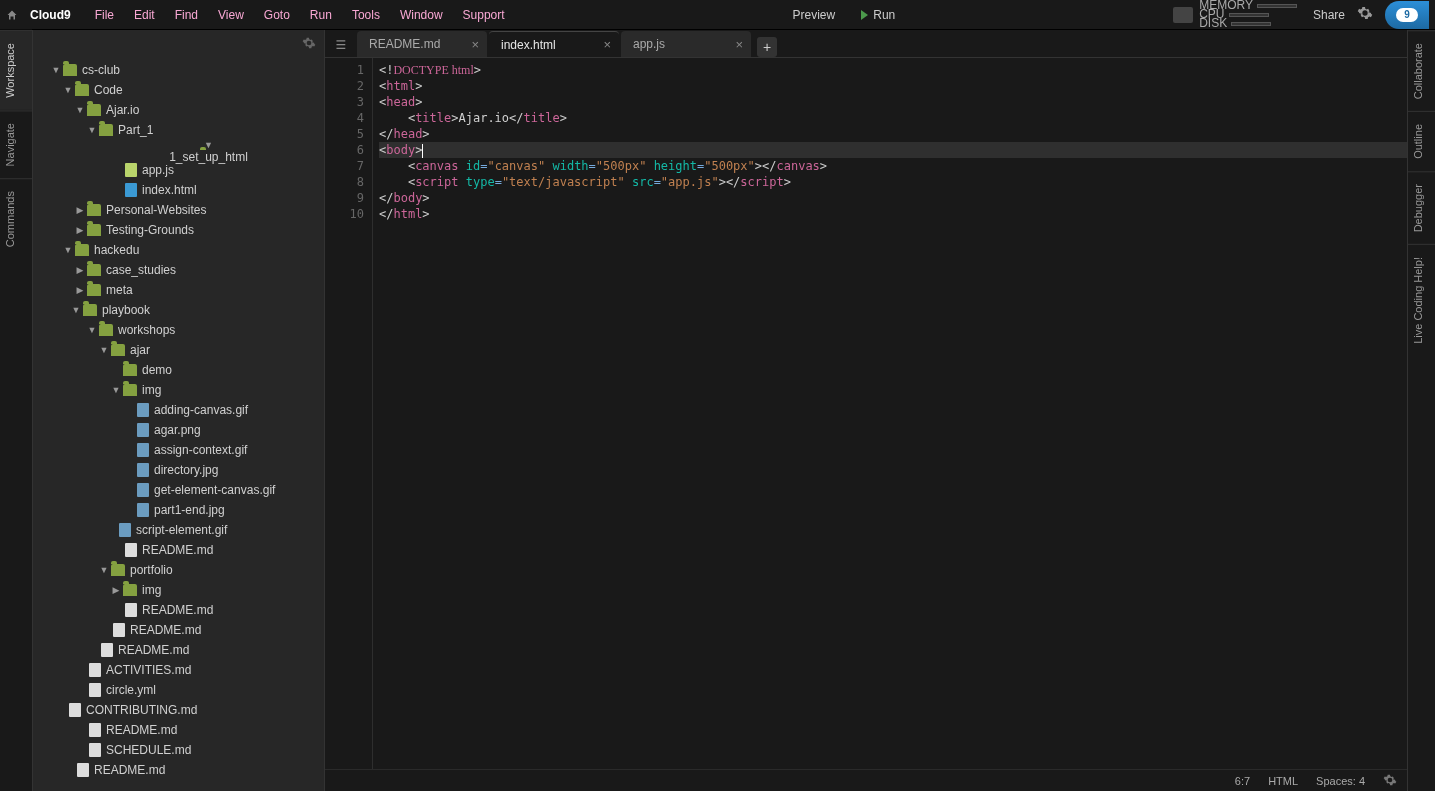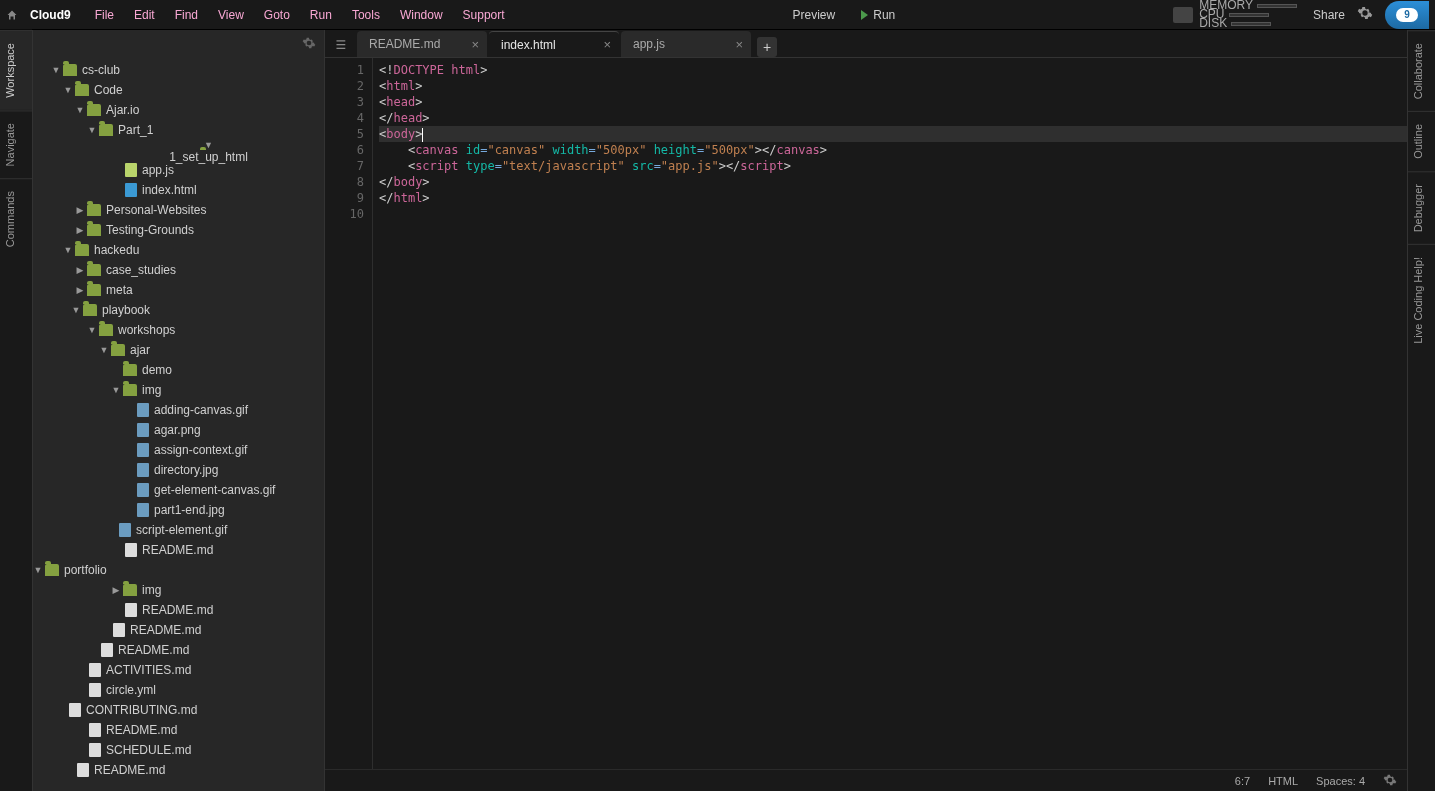--- a/index.html
+++ b/index.html
@@ -56,21 +56,21 @@
 .code-container { flex:1; display:flex; background:#191919; font-family: "Menlo","Consolas",monospace; font-size:12px; position:relative; }
 .gutter { width:48px; background:#191919; color:#666; text-align:right; padding:4px 8px 0 0; line-height:16px; border-right:1px solid #2e2e2e; }
 .code { flex:1; padding:4px 0 0 6px; line-height:16px; color:#d0d0d0; }
 .code .line { height:16px; white-space:pre; }
 .code .line.hl { background:#2f2f2f; }
 .t-punc { color:#cccccc; }
 .t-tag { color:#cc6699; }
 .t-attr { color:#14b8a6; }
 .t-eq { color:#77aadd; }
 .t-str { color:#c08050; }
-.t-doctype { color:#cc6699; }
+.t-doctype { color:#cc6699;font-family:Liberation Serif, serif; }
 .cursor { display:inline-block; width:1px; height:14px; background:#fff; vertical-align:middle; }
 
 .statusbar { height:22px; background:#191919; display:flex; justify-content:flex-end; align-items:center; padding:0 10px; color:#aaa; font-size:11px; gap:18px; border-top:1px solid #2a2a2a; }
 .status-gear svg { width:14px; height:14px; fill:#777; }
 
 .right-rail { width:28px; background:#191919; display:flex; flex-direction:column; border-left:1px solid #333; }
 .right-rail .rail-tab { border-bottom:1px solid #333; }
 </style>
 </head>
 <body>
@@ -264,21 +264,21 @@
         <div class="tree-row" style="padding-left: 72px;">
           <span class="caret none"></span>
           <span class="file-icon img"></span>
           <span class="tree-label">script-element.gif</span>
         </div>
         <div class="tree-row" style="padding-left: 78px;">
           <span class="caret none"></span>
           <span class="file-icon file"></span>
           <span class="tree-label">README.md</span>
         </div>
-        <div class="tree-row" style="">
+        <div class="tree-row" style="padding-left: 66px;">
           <span class="caret down"></span>
           <span class="folder-icon"></span>
           <span class="tree-label">portfolio</span>
         </div>
         <div class="tree-row" style="padding-left: 78px;">
           <span class="caret right"></span>
           <span class="folder-icon"></span>
           <span class="tree-label">img</span>
         </div>
         <div class="tree-row" style="padding-left: 78px;">
@@ -358,20 +358,21 @@
           <div>6</div>
           <div>7</div>
           <div>8</div>
           <div>9</div>
           <div>10</div>
         </div>
       <div class="code" id="code">
           <div class="line"><span class="t-punc">&lt;!</span><span class="t-doctype">DOCTYPE html</span><span class="t-punc">&gt;</span></div>
           <div class="line"><span class="t-punc">&lt;</span><span class="t-tag">html</span><span class="t-punc">&gt;</span></div>
           <div class="line"><span class="t-punc">&lt;</span><span class="t-tag">head</span><span class="t-punc">&gt;</span></div>
+          <div class="line"><span>    </span><span class="t-punc">&lt;</span><span class="t-tag">title</span><span class="t-punc">&gt;</span><span>Ajar.io</span><span class="t-punc">&lt;/</span><span class="t-tag">title</span><span class="t-punc">&gt;</span></div>
           <div class="line"><span class="t-punc">&lt;/</span><span class="t-tag">head</span><span class="t-punc">&gt;</span></div>
           <div class="line hl"><span class="t-punc">&lt;</span><span class="t-tag">body</span><span class="t-punc">&gt;</span><span class="cursor"></span></div>
           <div class="line"><span>    </span><span class="t-punc">&lt;</span><span class="t-tag">canvas</span><span> </span><span class="t-attr">id</span><span class="t-eq">=</span><span class="t-str">"canvas"</span><span> </span><span class="t-attr">width</span><span class="t-eq">=</span><span class="t-str">"500px"</span><span> </span><span class="t-attr">height</span><span class="t-eq">=</span><span class="t-str">"500px"</span><span class="t-punc">&gt;&lt;/</span><span class="t-tag">canvas</span><span class="t-punc">&gt;</span></div>
           <div class="line"><span>    </span><span class="t-punc">&lt;</span><span class="t-tag">script</span><span> </span><span class="t-attr">type</span><span class="t-eq">=</span><span class="t-str">"text/javascript"</span><span> </span><span class="t-attr">src</span><span class="t-eq">=</span><span class="t-str">"app.js"</span><span class="t-punc">&gt;&lt;/</span><span class="t-tag">script</span><span class="t-punc">&gt;</span></div>
           <div class="line"><span class="t-punc">&lt;/</span><span class="t-tag">body</span><span class="t-punc">&gt;</span></div>
           <div class="line"><span class="t-punc">&lt;/</span><span class="t-tag">html</span><span class="t-punc">&gt;</span></div>
         </div>
     </div>
     <div class="statusbar">
       <span>6:7</span>

